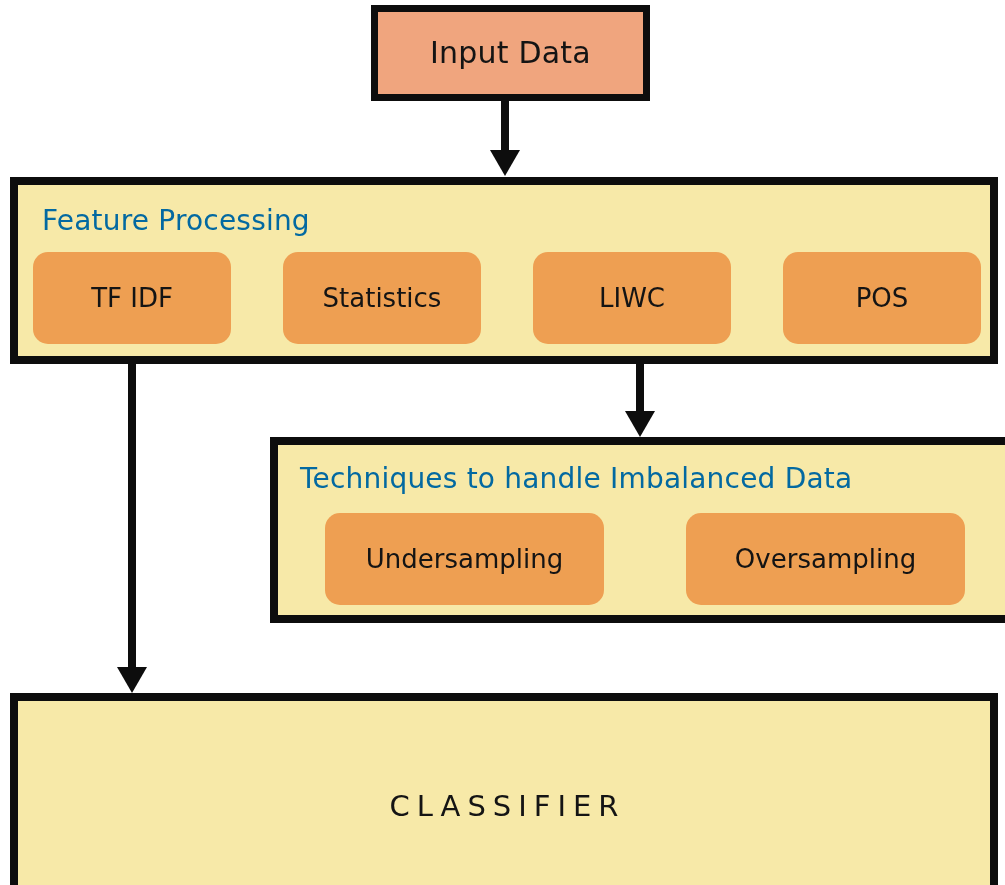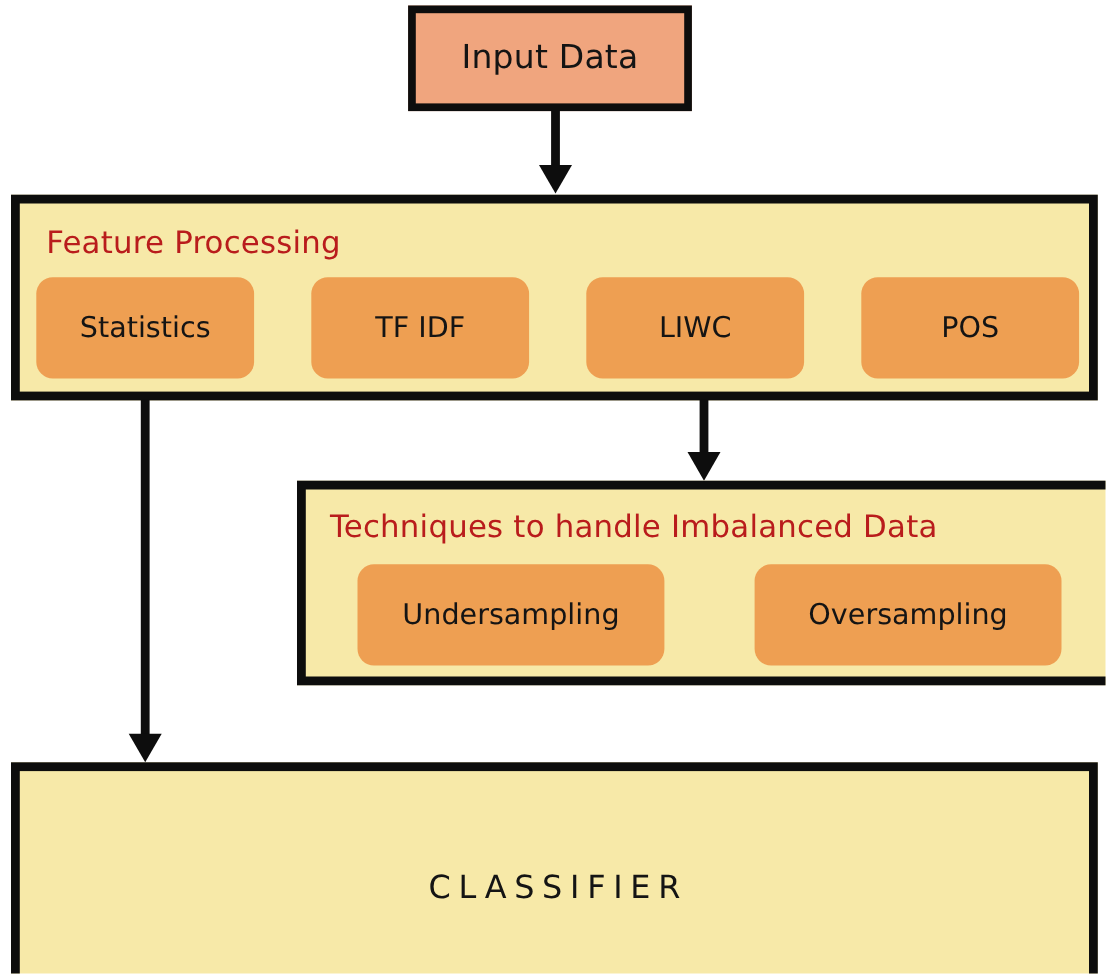--- a/index.html
+++ b/index.html
@@ -26,21 +26,21 @@
   
   .node {
     position: absolute;
     box-sizing: border-box;
     border: 7px solid #0d0d0d;
   }
 
   .node-input {
     left: 371px;
     top: 5px;
-    width: 258px;
+    width: 279px;
     height: 96px;
     background: #f0a57e;
     display: flex;
     align-items: center;
     justify-content: center;
   }
   .node-input .node-title {
     font-size: 30px;
     letter-spacing: 0.2px;
     line-height: 1;
@@ -75,21 +75,21 @@
     height: 225px;
     display: flex;
     align-items: center;
     justify-content: center;
   }
 
   .panel-title {
     position: absolute;
     font-size: 28px;
     line-height: 1;
-    color: #b91c1c;
+    color: #0369a1;
     white-space: nowrap;
     letter-spacing: 0.2px;
   }
   .panel-feature .panel-title { left: 24px; top: 22px; }
   .panel-imbalance .panel-title { left: 22px; top: 20px; }
 
   .classifier-label {
     font-size: 29px;
     letter-spacing: 7px;
     color: #141414;
@@ -182,24 +182,24 @@
 
   <div class="arrow arrow-input-to-feature">
     <div class="arrow-stem"></div>
     <div class="arrow-head"></div>
   </div>
 
   <div class="panel panel-feature">
     <span class="panel-title">Feature Processing</span>
     <div class="pill-row pill-row-feature">
       <div class="pill">
+        <span>TF IDF</span>
+      </div>
+      <div class="pill">
         <span>Statistics</span>
-      </div>
-      <div class="pill">
-        <span>TF IDF</span>
       </div>
       <div class="pill">
         <span>LIWC</span>
       </div>
       <div class="pill">
         <span>POS</span>
       </div>
     </div>
   </div>
 

